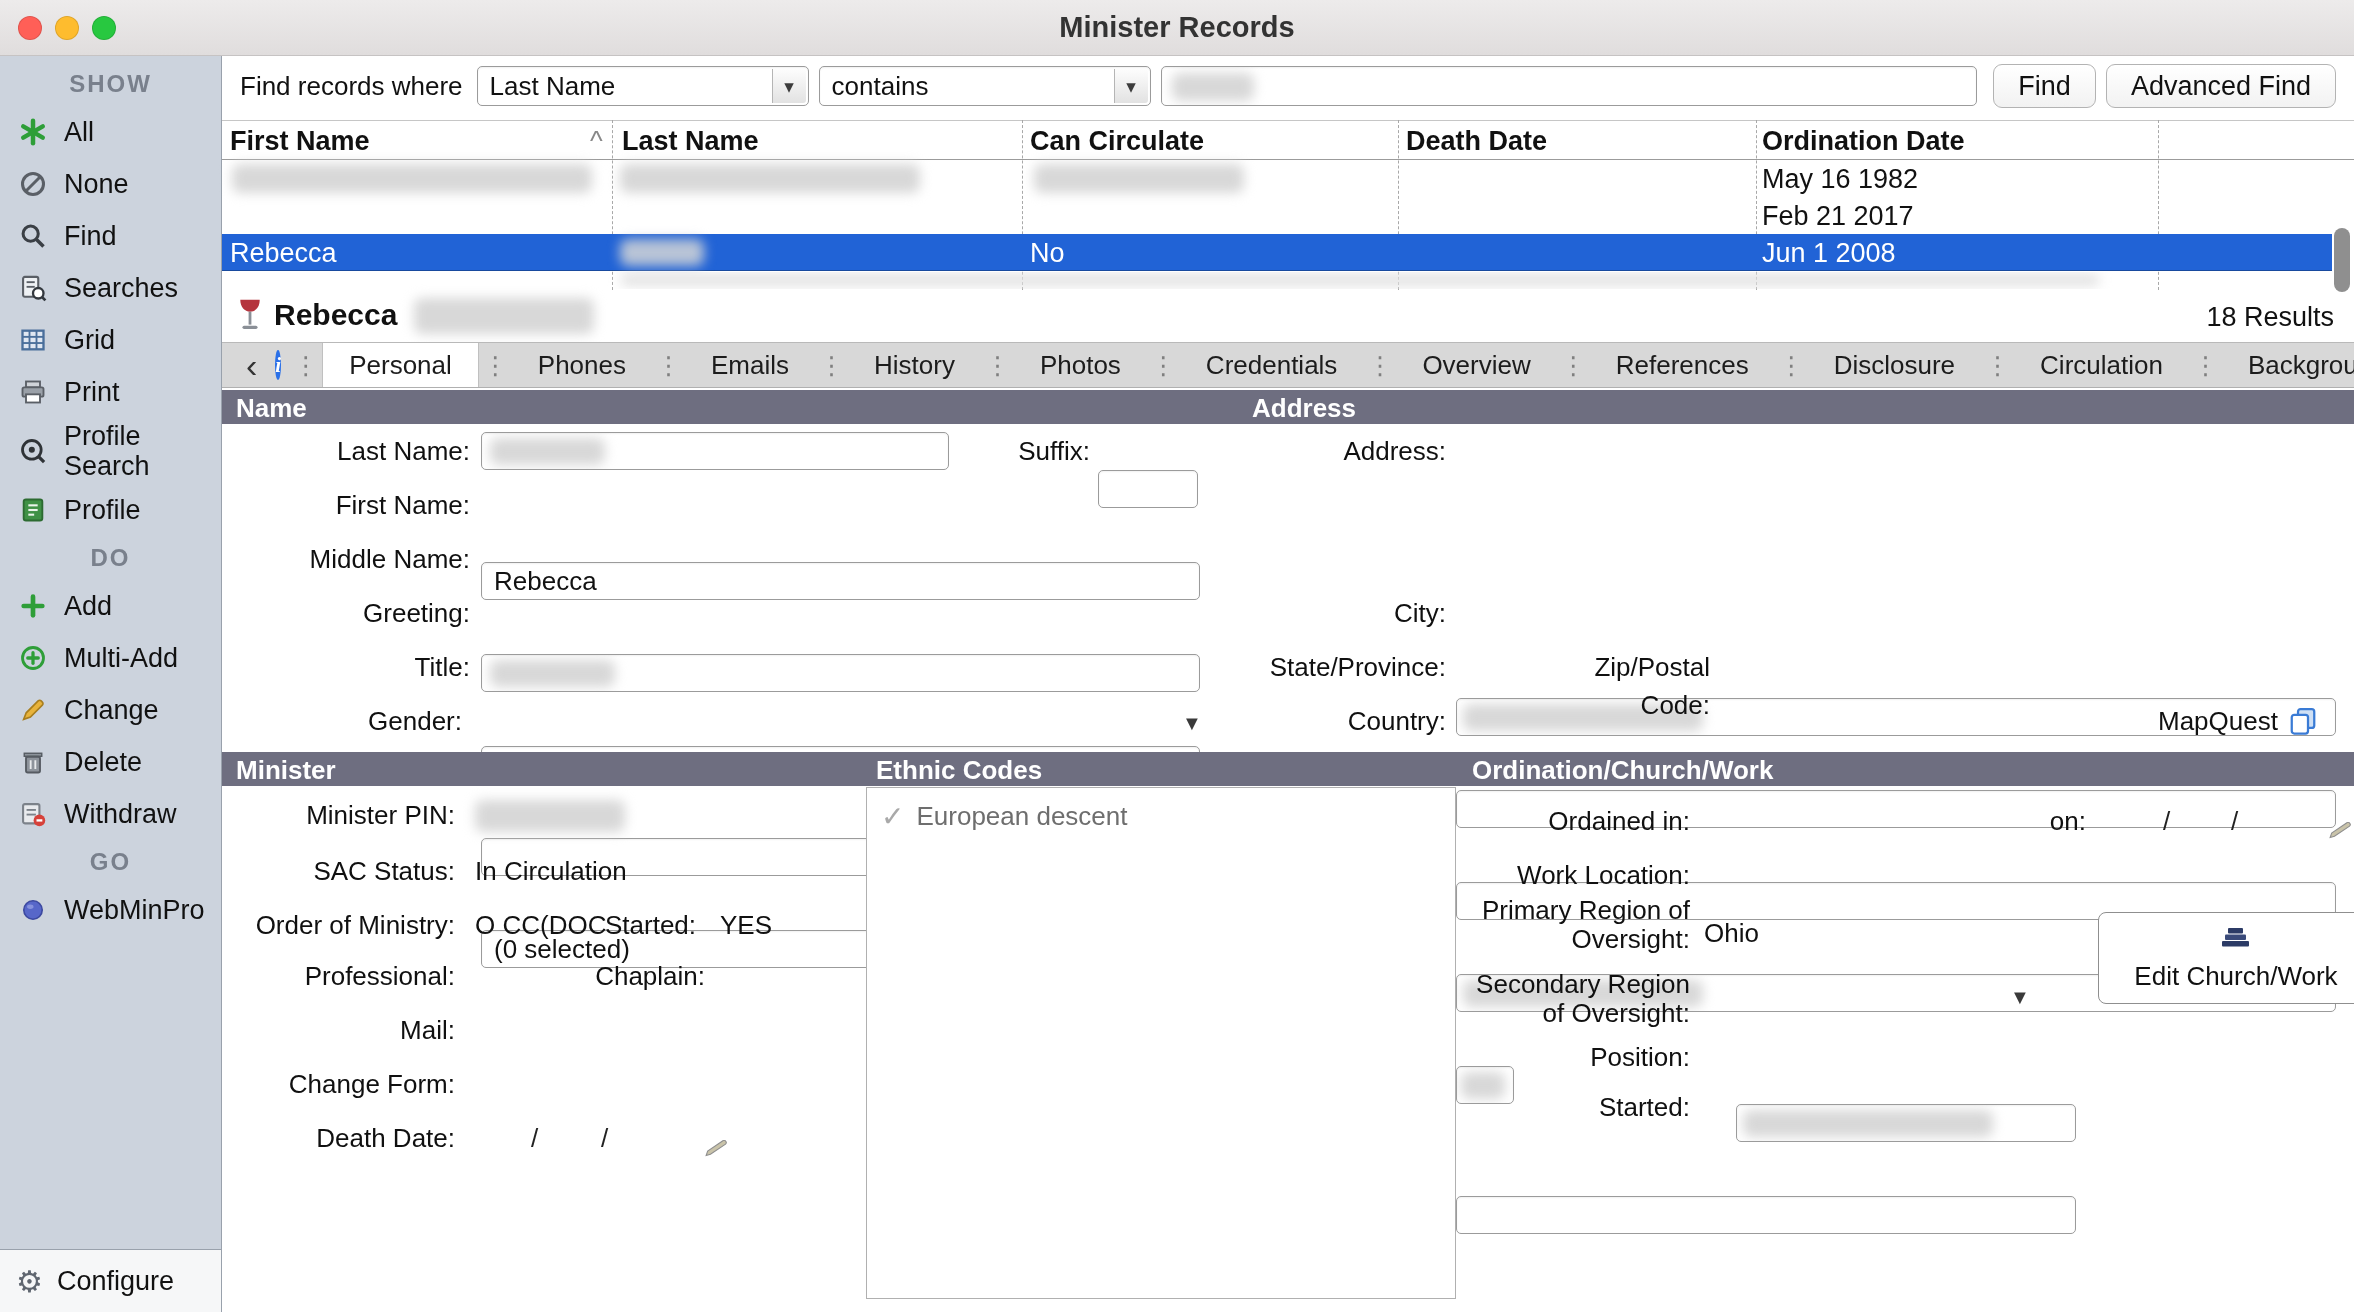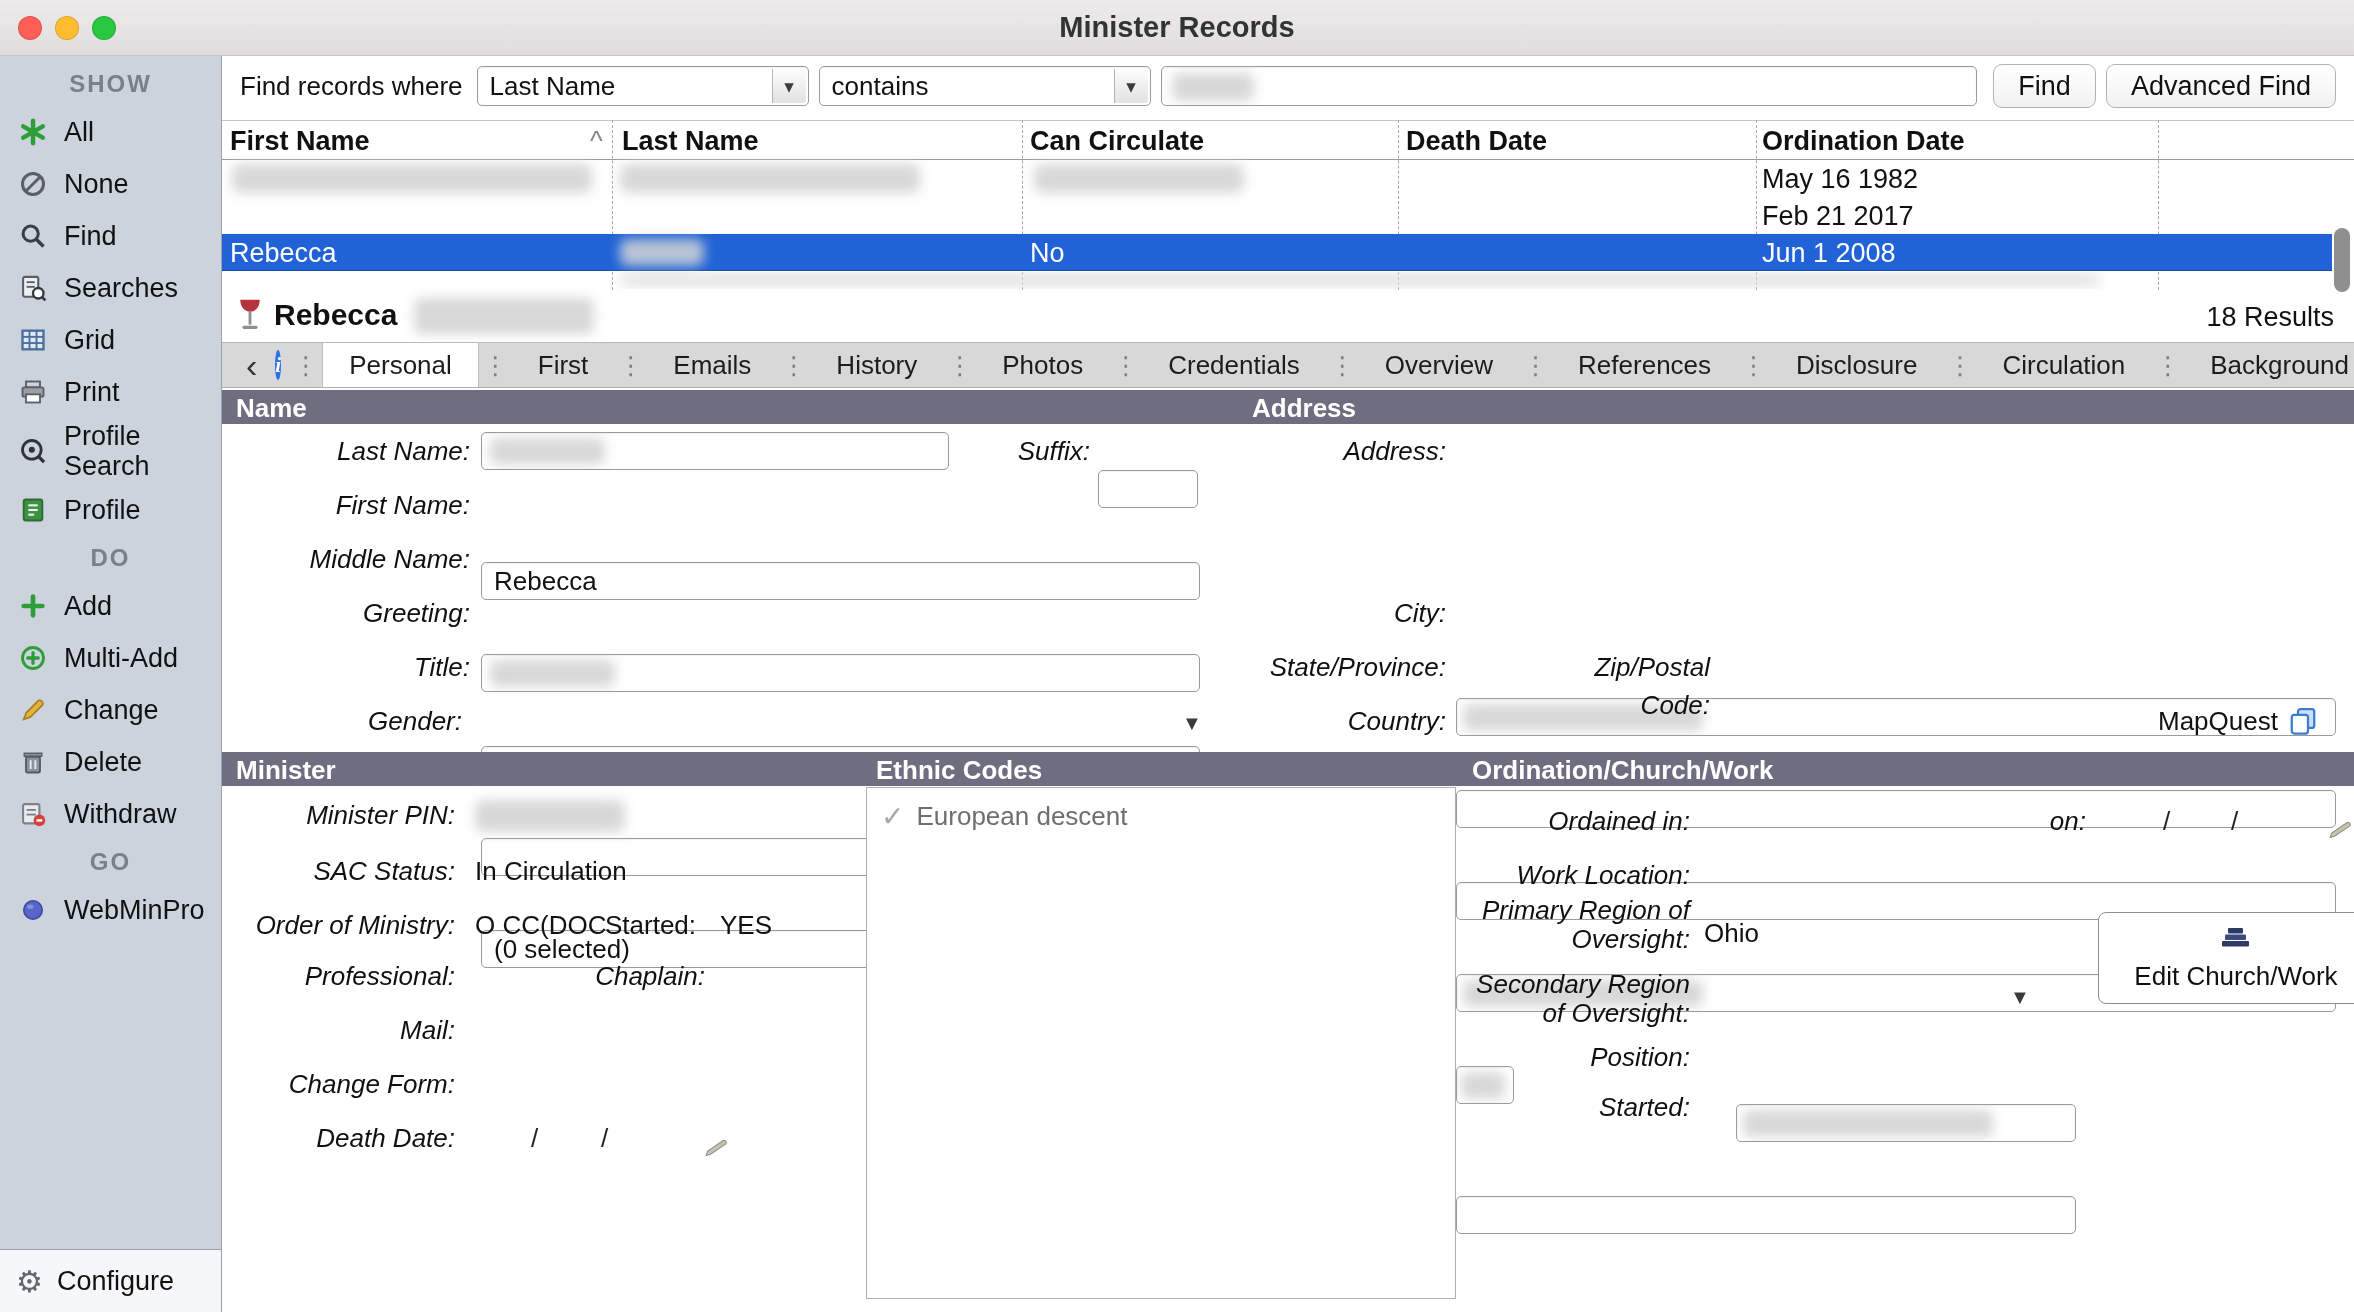--- a/index.html
+++ b/index.html
@@ -77,21 +77,21 @@
     font-size:21px; font-weight:700; font-family:"Liberation Serif", serif; font-style:italic; margin:0 8px; }
   .tabsep { align-self:center; color:#7f7f7f; font-size:25px; padding:0 4px; }
   .tab { display:flex; align-items:center; padding:0 26px; color:#1c1c1c; }
   .tab.active { background:#fff; border-left:1px solid #c0c0c0; border-right:1px solid #c0c0c0; }
 
   
   .sect-bar { position:absolute; left:0; right:0; height:34px; background:#6e6e80;
     color:#fff; font-weight:700; font-size:26px; }
   .sect-bar span { position:absolute; top:3px; }
 
-  .lbl { position:absolute; text-align:right; font-size:26px; color:#101010; line-height:38px;font-style:italic; }
+  .lbl { position:absolute; text-align:right; font-size:26px; color:#101010; line-height:38px; }
   .lbl.wrap { line-height:29px; padding-top:4px; }
   .val { position:absolute; font-size:26px; line-height:38px; white-space:nowrap; }
   .f { height:38px; }
   .slash { position:absolute; font-size:26px; line-height:38px; color:#222; }
   .det-arrow { position:absolute; font-size:20px; color:#3a3a3a; }
 
   .ethnic-box { position:absolute; background:#fff; border:1px solid #b0b0b0; }
   .ethnic-item { display:flex; align-items:center; gap:12px; padding:12px 14px; color:#6e6e6e; }
   .ethnic-item .chk { color:#a9a9a9; font-size:28px; }
 
@@ -337,21 +337,21 @@
   <span class="rec-name" style="left:52px; top:242px">Rebecca</span>
   <span class="blob" style="left:192px; top:242px; width:180px; height:36px"></span>
   <span class="results-count" style="top:246px">18 Results</span>
 
   <div class="tabbar">
     <span class="chev">‹</span>
     <span class="info-dot">i</span>
     <span class="tabsep">⋮</span>
     <span class="tab active">Personal</span>
     <span class="tabsep">⋮</span>
-    <span class="tab">First</span>
+    <span class="tab">Phones</span>
     <span class="tabsep">⋮</span>
     <span class="tab">Emails</span>
     <span class="tabsep">⋮</span>
     <span class="tab">History</span>
     <span class="tabsep">⋮</span>
     <span class="tab">Photos</span>
     <span class="tabsep">⋮</span>
     <span class="tab">Credentials</span>
     <span class="tabsep">⋮</span>
     <span class="tab">Overview</span>

